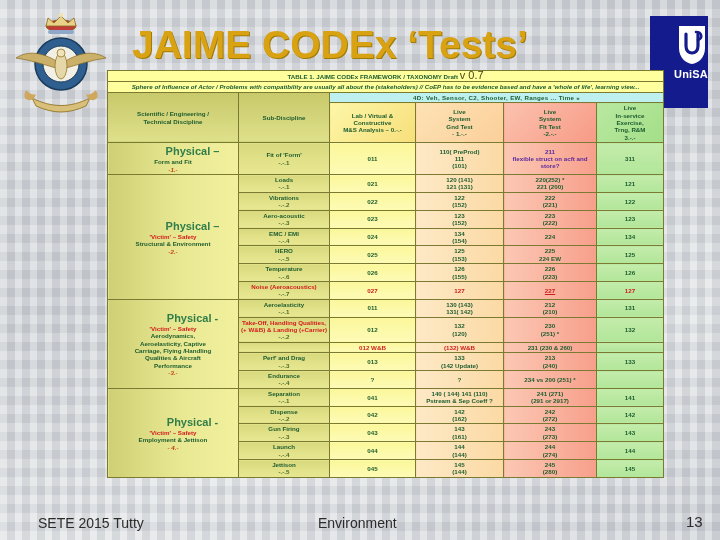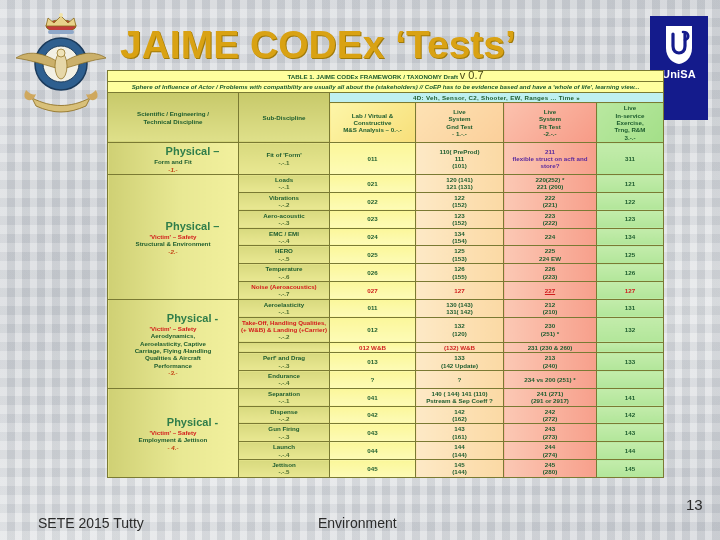--- a/index.html
+++ b/index.html
@@ -15,31 +15,31 @@
       repeating-linear-gradient(90deg, rgba(255,255,255,.30) 0 7px, rgba(180,184,190,.22) 7px 15px),
       repeating-linear-gradient(0deg, rgba(255,255,255,.22) 0 9px, rgba(175,180,188,.18) 9px 18px),
       linear-gradient(160deg,#d4d7db 0%,#c6cacf 40%,#d9dcdf 70%,#c2c6cc 100%);
   }
 
   
   #raaf-crest{position:absolute;left:12px;top:12px;width:98px;height:108px;}
 
   
   #slide-title{
-    position:absolute;left:120px;top:22px;width:520px;
+    position:absolute;left:132px;top:22px;width:520px;
     font-size:39px;font-weight:bold;color:#d9a213;
     letter-spacing:0px;line-height:46px;white-space:nowrap;
     text-shadow:1px 1px 0 #a07a09;
   }
 
   
   #unisa-logo{
-    position:absolute;left:650px;top:16px;width:58px;height:104px;
+    position:absolute;left:650px;top:16px;width:58px;height:92px;
     background:#141b8c;display:flex;flex-direction:column;
-    align-items:center;justify-content:flex-start;padding-top:8px;box-sizing:border-box;
+    align-items:flex-end;justify-content:flex-start;padding-top:8px;box-sizing:border-box;
   }
   #unisa-logo .lbl{color:#fff;font-size:11px;font-weight:bold;margin-top:2px;letter-spacing:.2px;}
 
   
   #codex-table{
     position:absolute;left:107px;top:70px;width:556px;
     border-collapse:collapse;table-layout:fixed;
     border:1px solid #6b6b2d;
   }
   #codex-table td{
@@ -94,21 +94,21 @@
   .c-1{background:linear-gradient(90deg,#fde9c6,#fbd9a4);color:#1d5c2e;}
   .c-2{background:linear-gradient(90deg,#fbc8b4,#f79f8b);color:#1d5c2e;}
   .c-3{background:linear-gradient(180deg,#c3ecab,#b2e69a);color:#1d5c2e;}
   .red{color:#cf1d1d;}
   .purple{color:#5a2a9e;}
   .u{text-decoration:underline;}
 
   
   #footer-left{position:absolute;left:38px;top:515px;font-size:14px;color:#2b2b2b;}
   #footer-center{position:absolute;left:318px;top:515px;font-size:14px;color:#2b2b2b;}
-  #footer-right{position:absolute;left:686px;top:496px;font-size:15px;color:#2b2b2b;}
+  #footer-right{position:absolute;left:686px;top:513px;font-size:15px;color:#2b2b2b;}
 </style>
 </head>
 <body>
 
 <div id="slide-bg"></div>
 
 <div id="raaf-crest">
   <svg viewBox="0 0 98 108" width="98" height="108" aria-hidden="true">
 
     <ellipse cx="49" cy="14" rx="15" ry="6" fill="#c23b3b" stroke="#8a6a1a" stroke-width="1"></ellipse>

